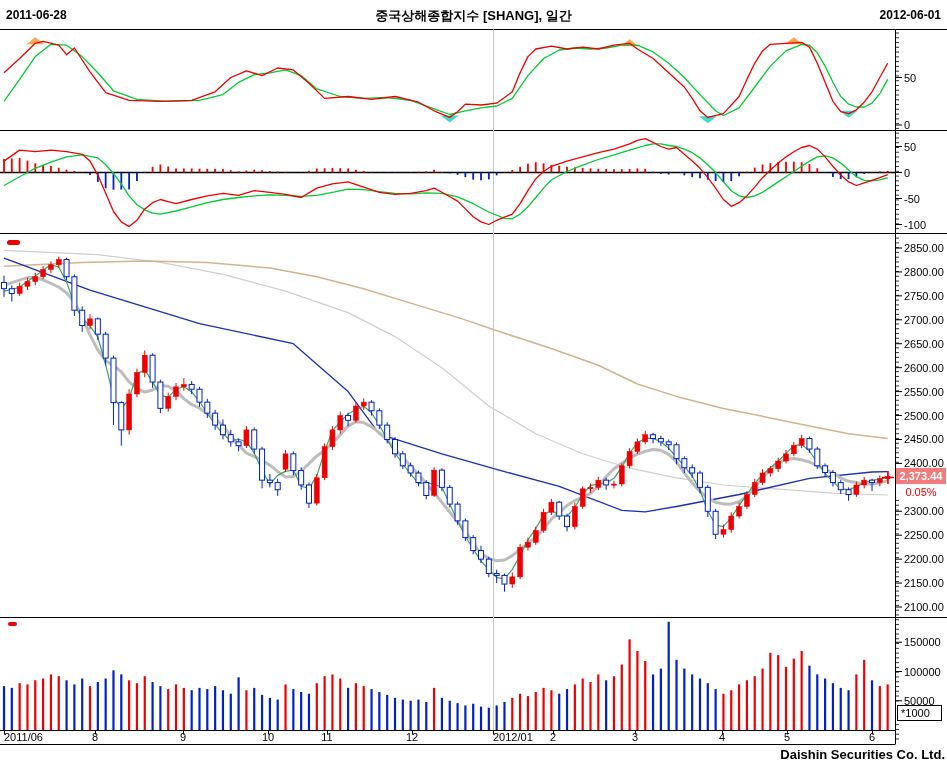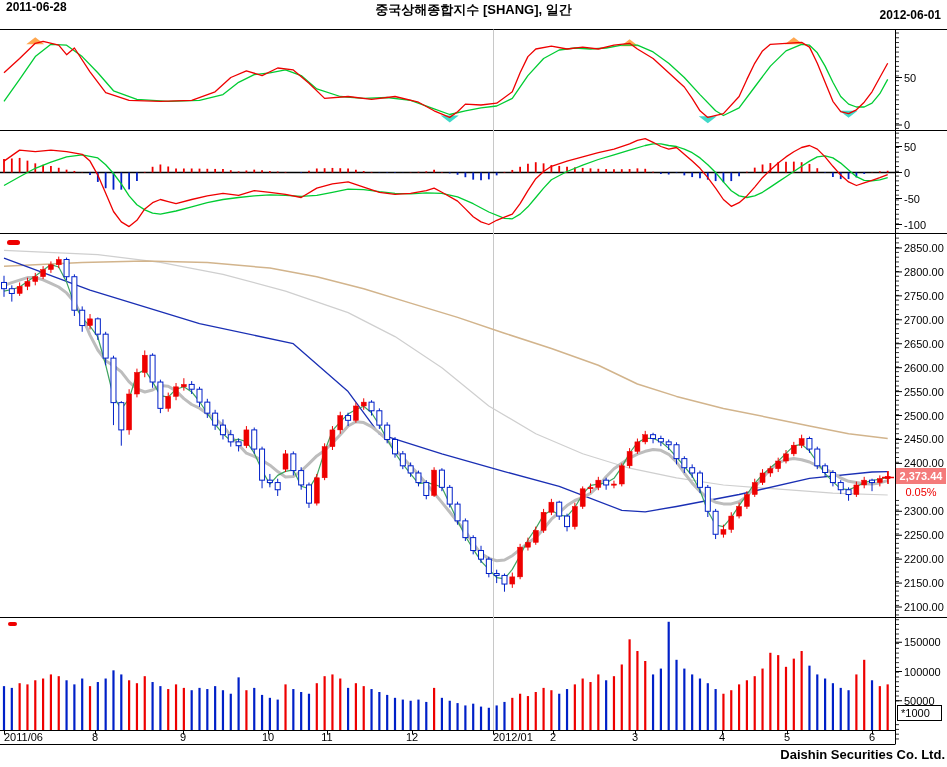--- a/index.html
+++ b/index.html
@@ -5,23 +5,23 @@
   * { box-sizing: border-box; }
   body { margin: 0; background: #fff; }
   .page {
     position: relative; width: 947px; height: 767px; background: #fff;
     font-family: "Liberation Sans", sans-serif; overflow: hidden;
   }
   .header {
     position: absolute; top: 0; left: 0; width: 947px; height: 28px;
     font-size: 12px; font-weight: bold; color: #000;
   }
-  .header .left  { position: absolute; left: 6px;  top: 0; }
+  .header .left  { position: absolute; left: 6px;  top: 8px; }
   .header .right { position: absolute; right: 6px; top: 8px; margin-left: 24px; }
-  .header .title { position: absolute; left: 0; right: 0; top: 1px; text-align: center; font-size: 13px; }
+  .header .title { position: absolute; left: 0; right: 0; top: 7px; text-align: center; font-size: 13px; }
   svg#chart { position: absolute; left: 0; top: 0; }
   .footer {
     position: absolute; right: 2px; top: 747px;
     font-size: 13px; font-weight: bold; color: #000;
   }
 </style>
 </head>
 <body>
 
 <div class="page">

